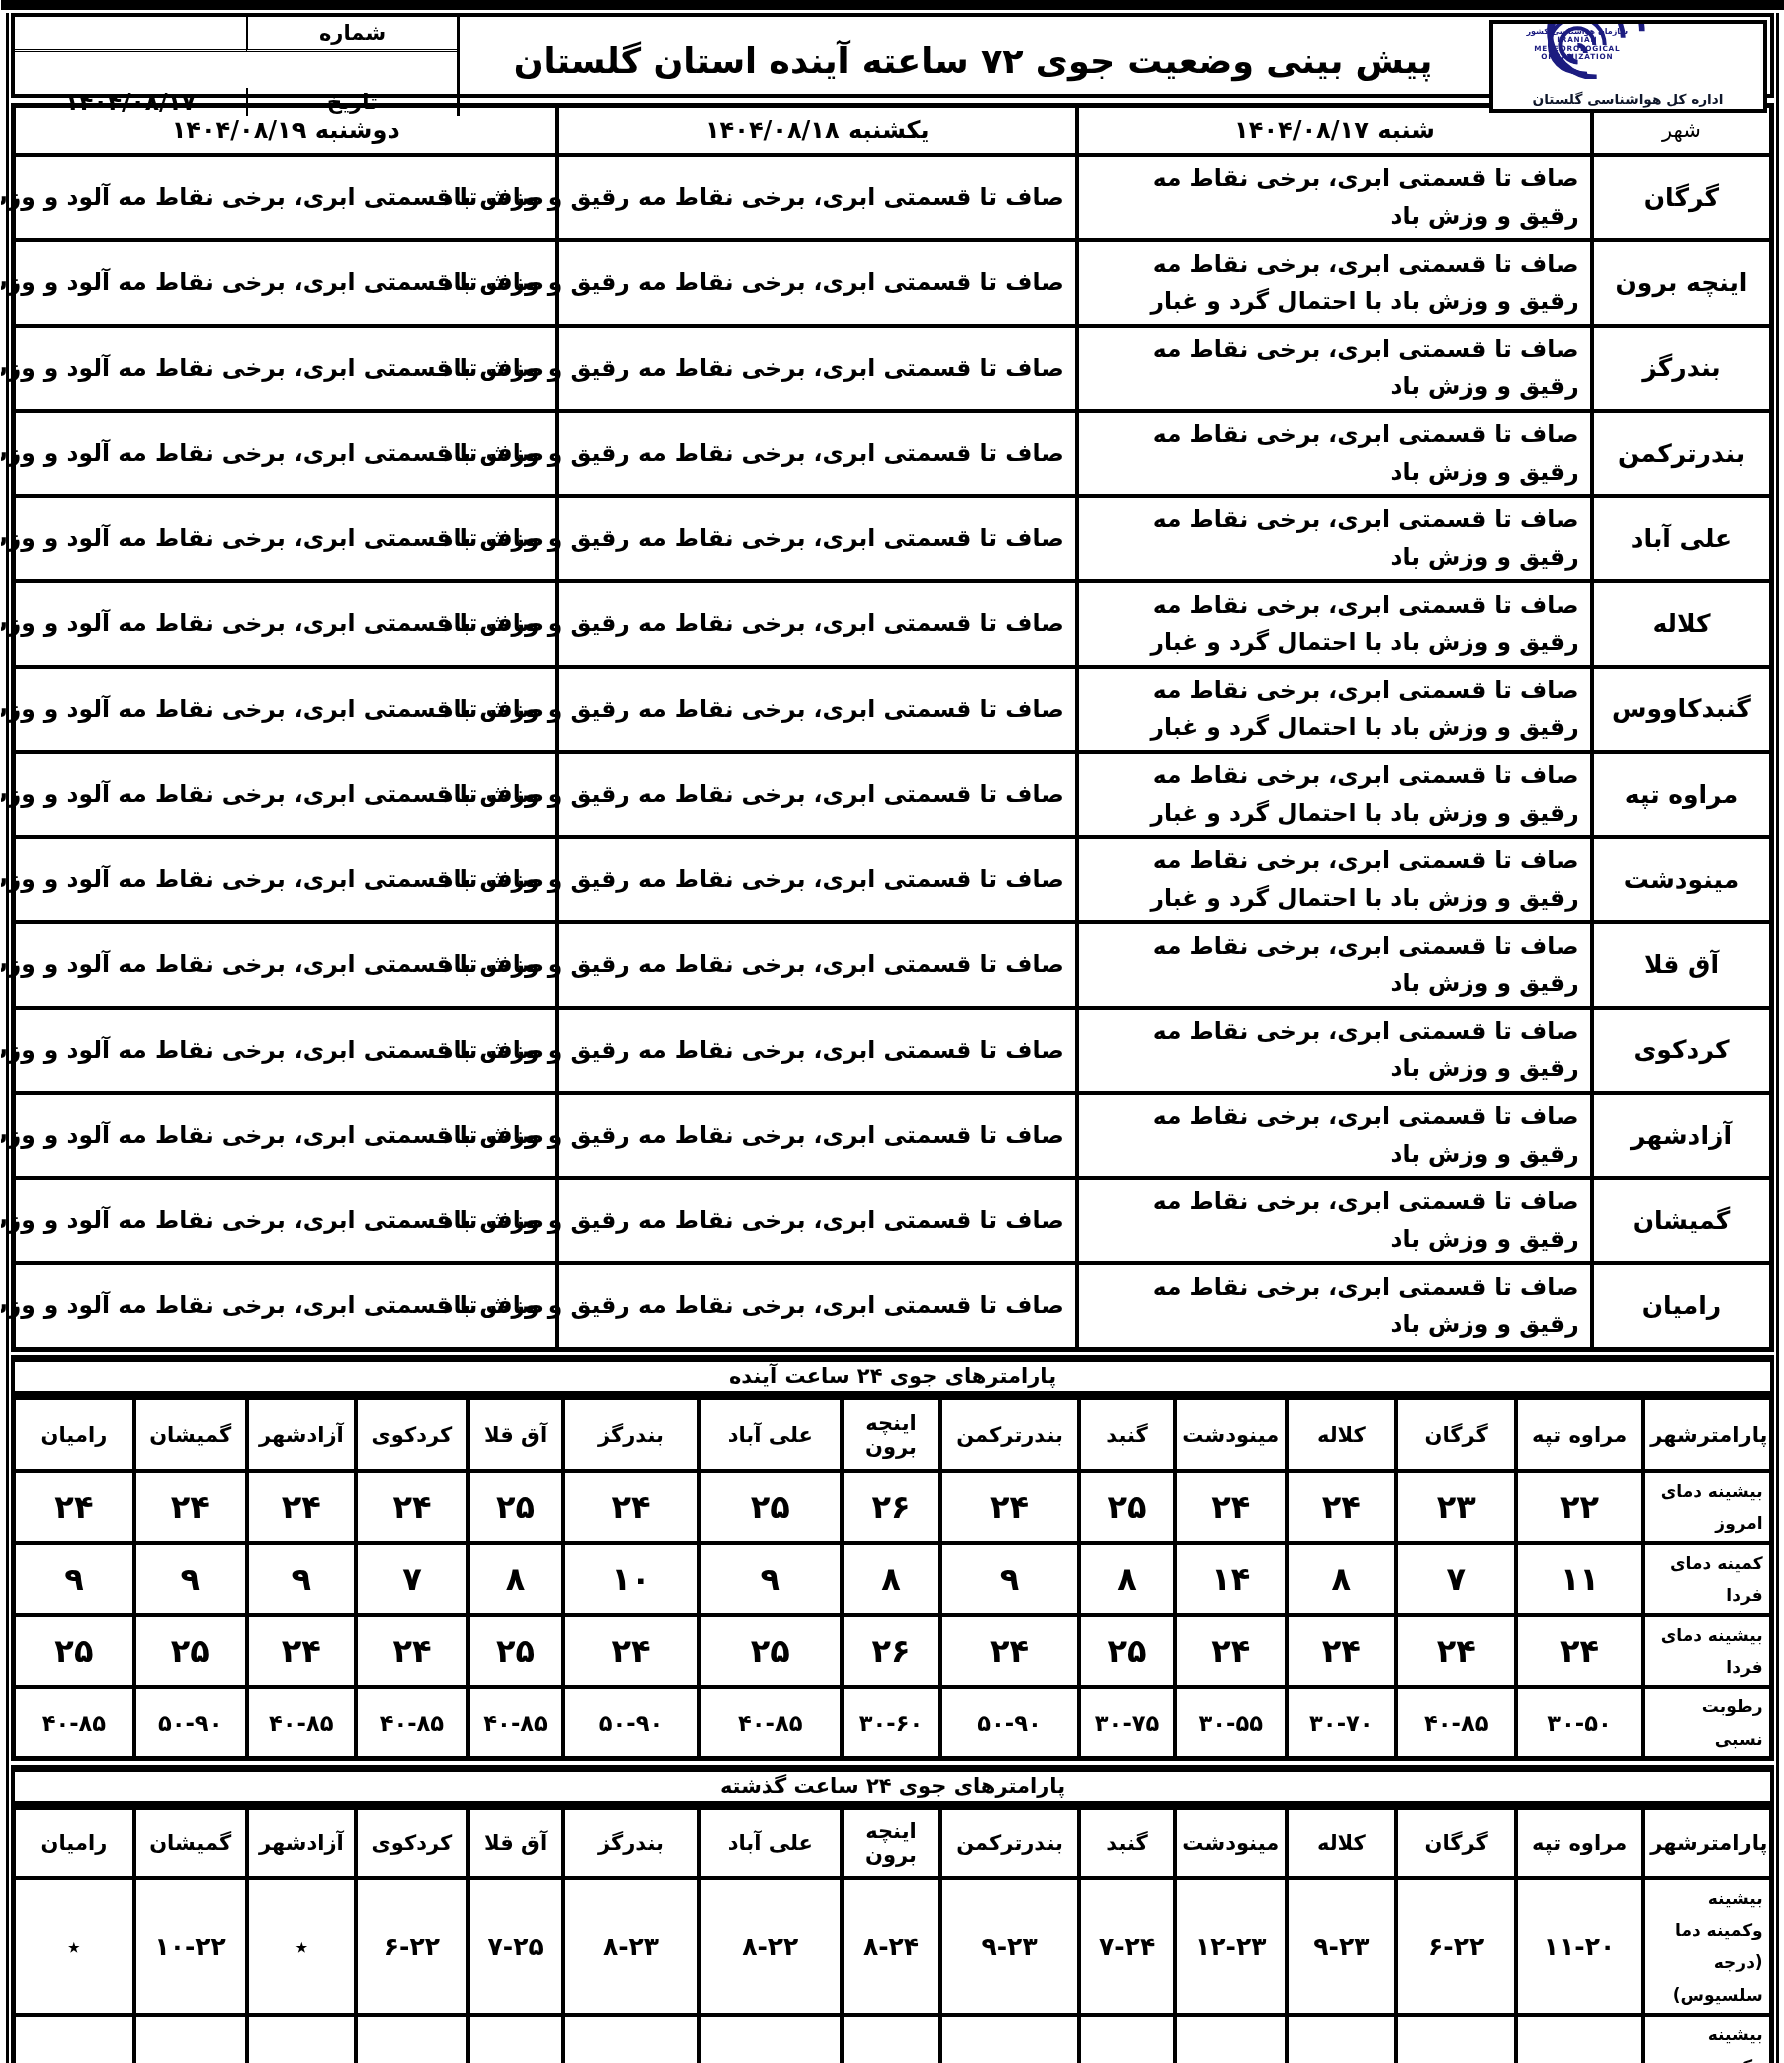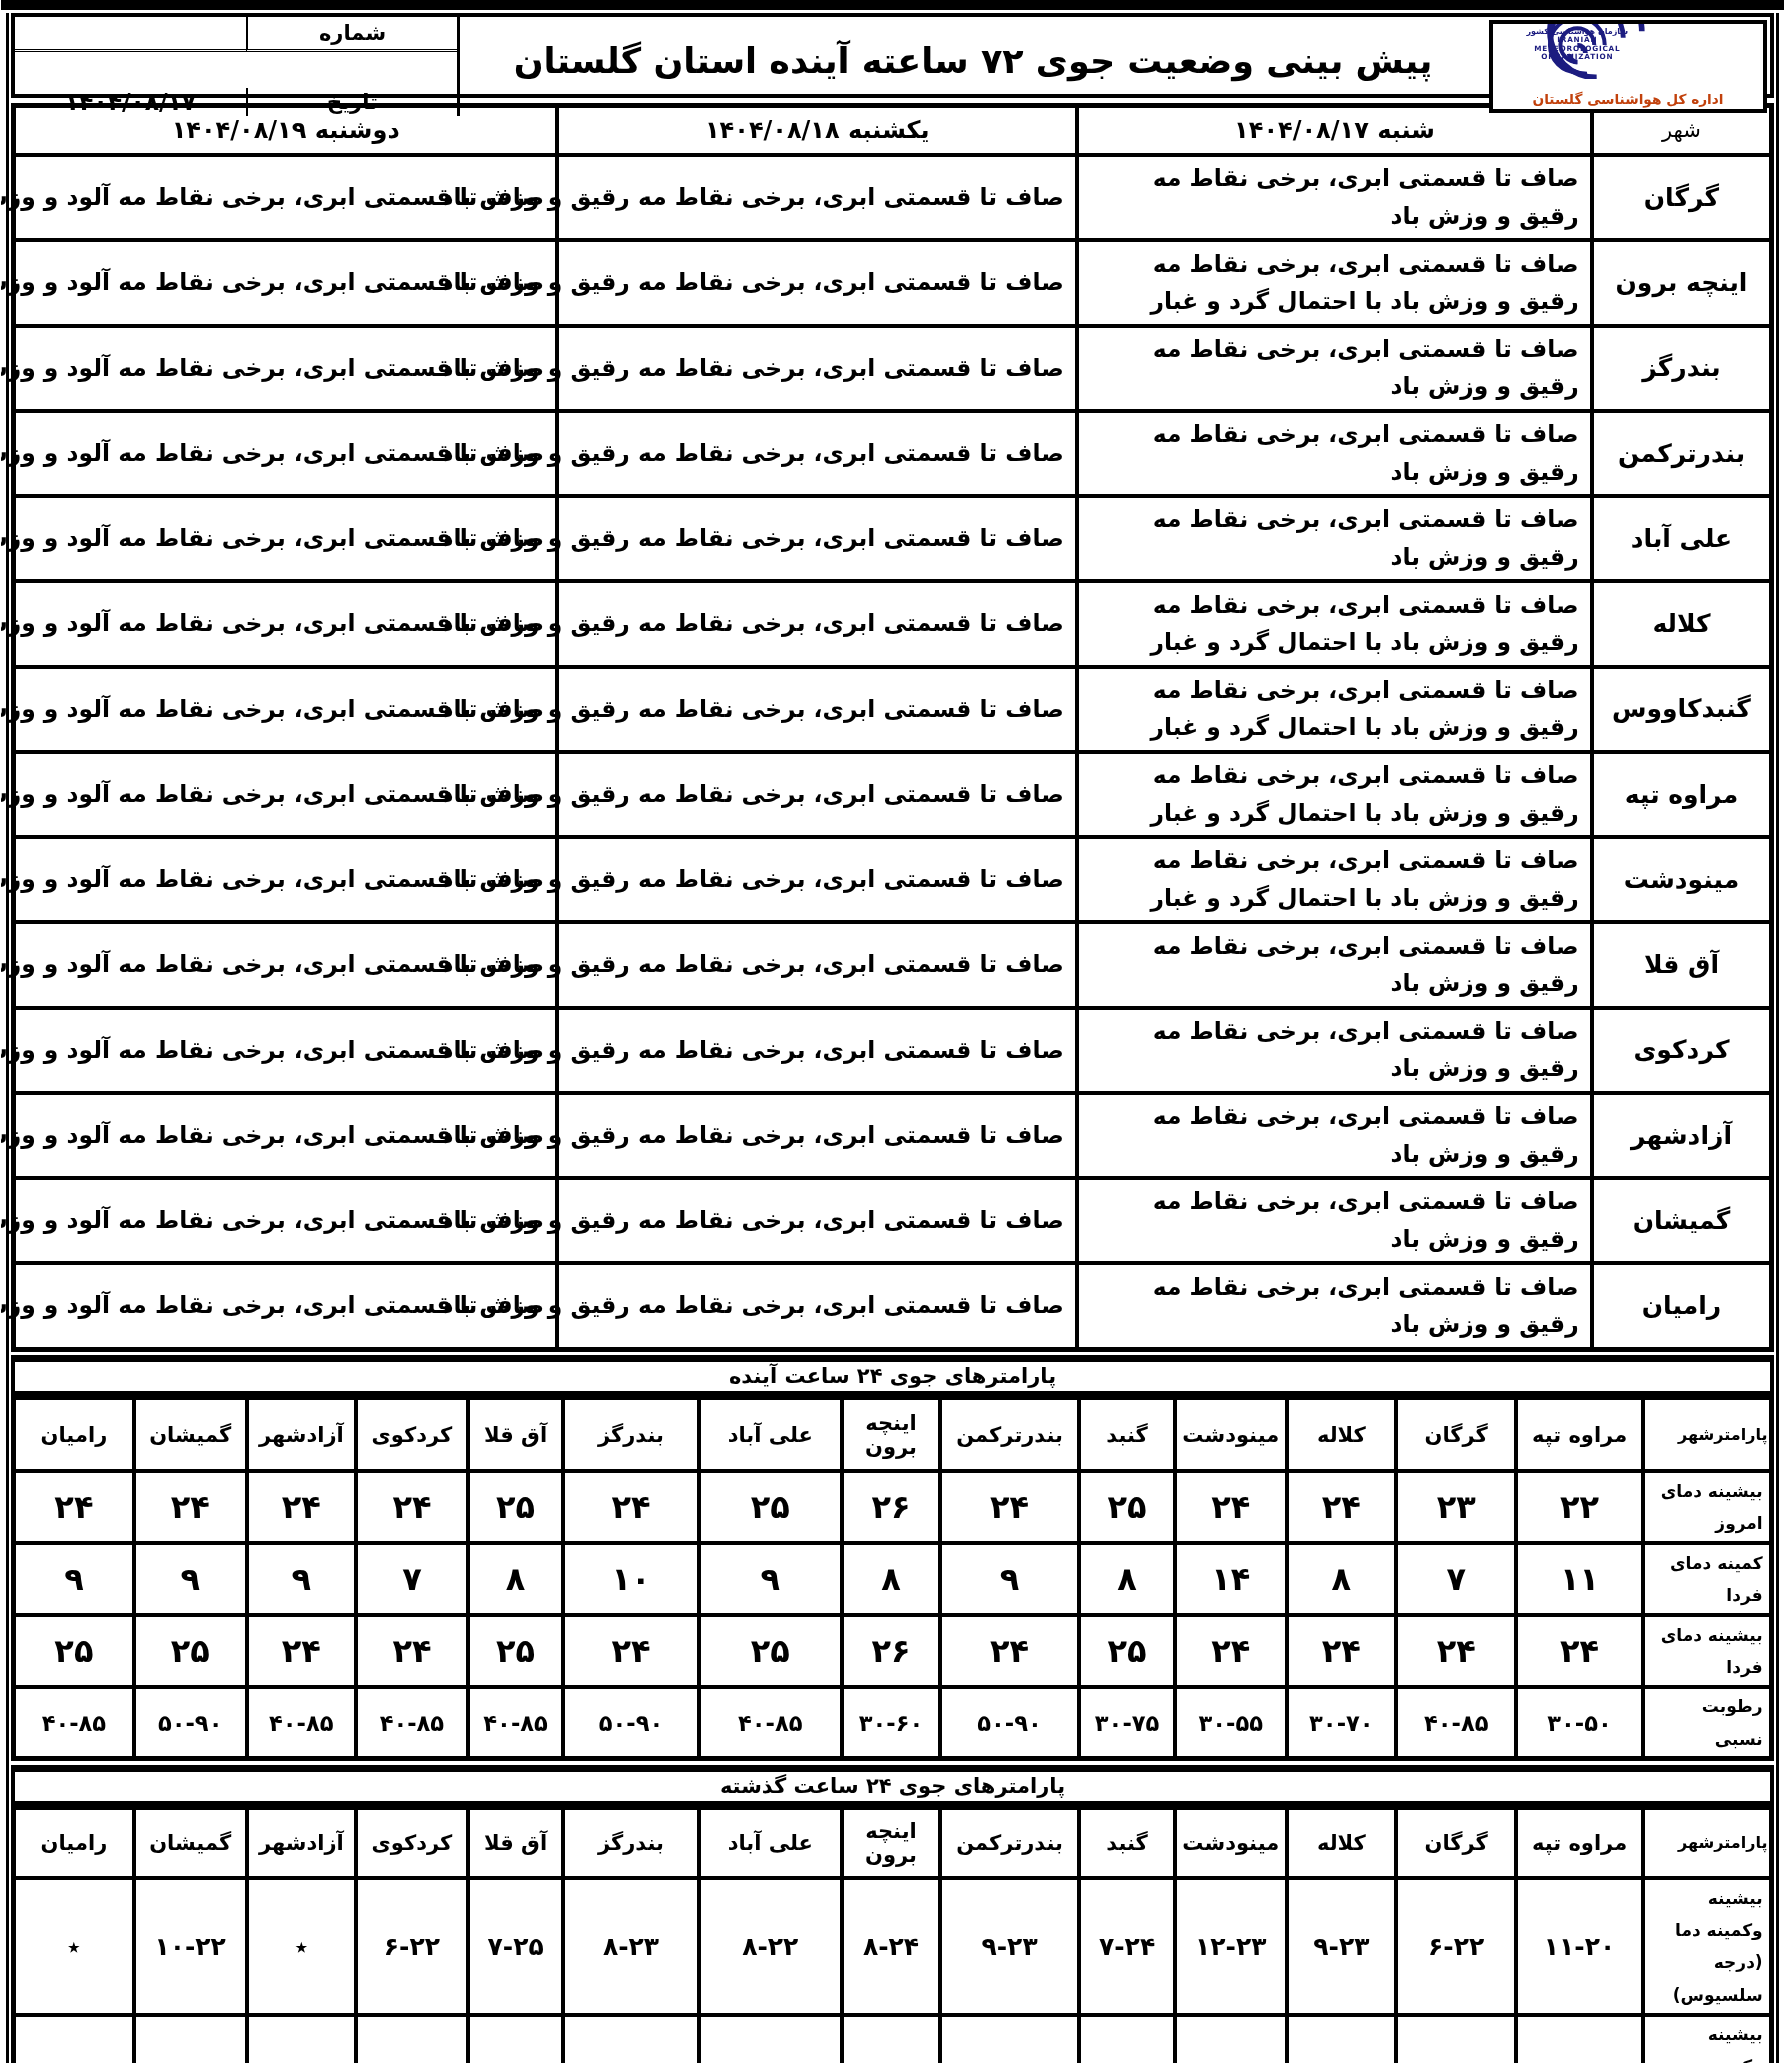--- a/index.html
+++ b/index.html
@@ -8,21 +8,21 @@
   .topbar { height:9.7px; background:#000; }
   .page { padding:3.2px 6.4px 0 6.4px; }
   .frame { border-left:3.2px solid #000; border-right:3.2px solid #000; padding:0 1.6px; }
 
   
   .hdr { display:grid; grid-template-columns:284px 1fr 445px; border:4px solid #000; height:85px; }
   .logo-box { border-left:4px solid #000; position:relative; background:#fff; margin:3.2px; border:4px solid #000; }
   .logo-texts { position:absolute; top:3.2px; right:121px; width:129px; text-align:center; color:#1c1c80; }
   .logo-fa-top { font-size:8px; font-weight:bold; }
   .logo-en { font-size:7.3px; font-weight:bold; letter-spacing:0.8px; line-height:1.15; direction:ltr; }
-  .logo-fa-bottom { position:absolute; bottom:1.6px; right:0; width:100%; text-align:center; color:#c2410c; font-weight:bold; font-size:13.7px; }
+  .logo-fa-bottom { position:absolute; bottom:1.6px; right:0; width:100%; text-align:center; color:#0f172a; font-weight:bold; font-size:13.7px; }
   .logo-swirl { position:absolute; left:6.4px; top:0px; }
   .hdr-title { display:flex; align-items:center; justify-content:center; font-size:35px; font-weight:bold; padding-bottom:11.3px; }
   .hdr-meta { display:grid; grid-template-columns:211px 1fr; grid-template-rows:35px 1fr; border-right:3.2px solid #000; }
   .hdr-meta .cell { border-left:2.4px solid #000; border-bottom:3.2px double #000; display:flex; align-items:center; justify-content:center; font-size:21px; font-weight:600; }
   .hdr-meta .cell.last { border-bottom:none;margin-top:36px; }
   .hdr-meta .val { border-left:none; font-weight:bold; font-size:23.4px; }
 
   
   table { border-collapse:collapse; table-layout:fixed; width:100%; }
   td,th { border:4px solid #000; vertical-align:middle; }
@@ -39,21 +39,21 @@
   
   .section-bar { border:4.8px solid #000; border-top:7.3px solid #000; margin-top:3.2px; height:40px;
                  display:flex; align-items:center; justify-content:center; font-size:21px; font-weight:bold; }
 
   
   .ptable { border:5.6px solid #000; }
   .ptable th { font-size:21px; font-weight:bold; text-align:center; padding:1.6px; }
   .ptable thead th { height:74px; }
   .ptable td.p-val { text-align:center; font-weight:bold; }
   .ptable td.p-label { font-size:17px; font-weight:600; text-align:right; padding:1.6px 6.4px; line-height:1.9; }
-  .ptable th.p-corner { font-size:16px;padding-left:40px; }
+  .ptable th.p-corner { font-size:21px;padding-left:40px; }
   #pf .prow-0 td.p-val { height:56px; font-size:32px; }
   #pf .prow-1 td.p-val { height:53px; font-size:32px; }
   #pf .prow-2 td.p-val { height:45px; font-size:32px; }
   #pf .prow-3 td.p-val { height:37px; font-size:22.6px; }
   #pp thead th { height:71px; }
   #pp .prow-0 td.p-val { height:90px; font-size:25px; }
   #pp .prow-1 td.p-val { height:90px; font-size:25px; }
 </style>
 </head>
 <body>

